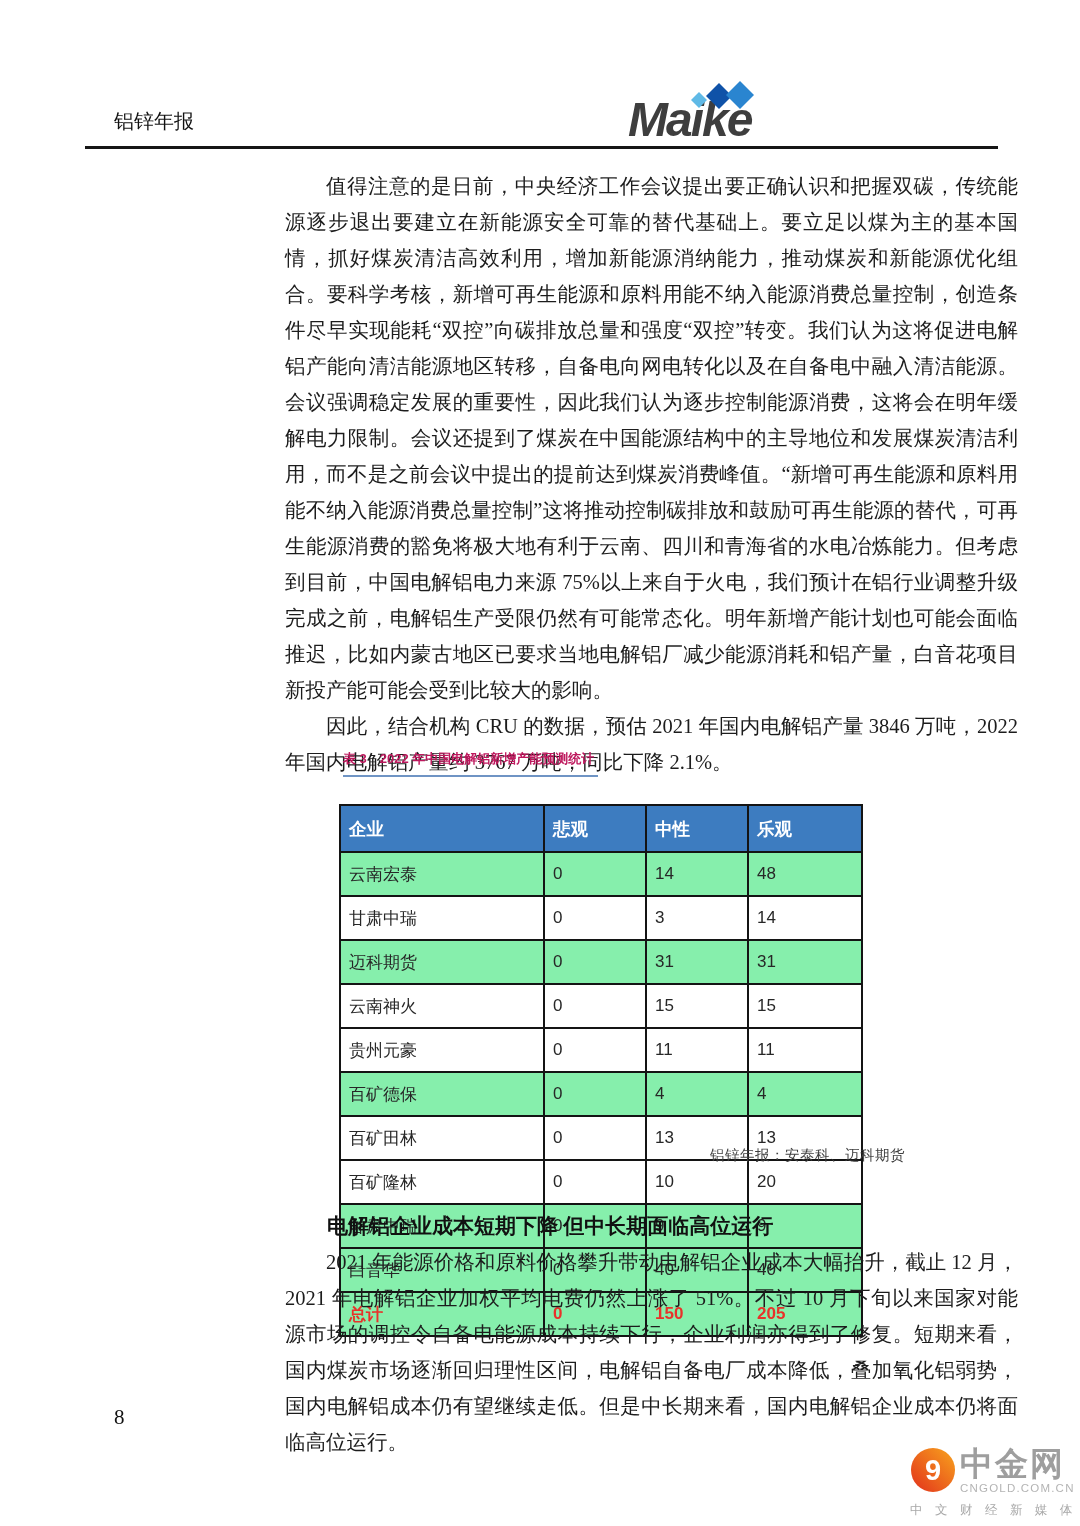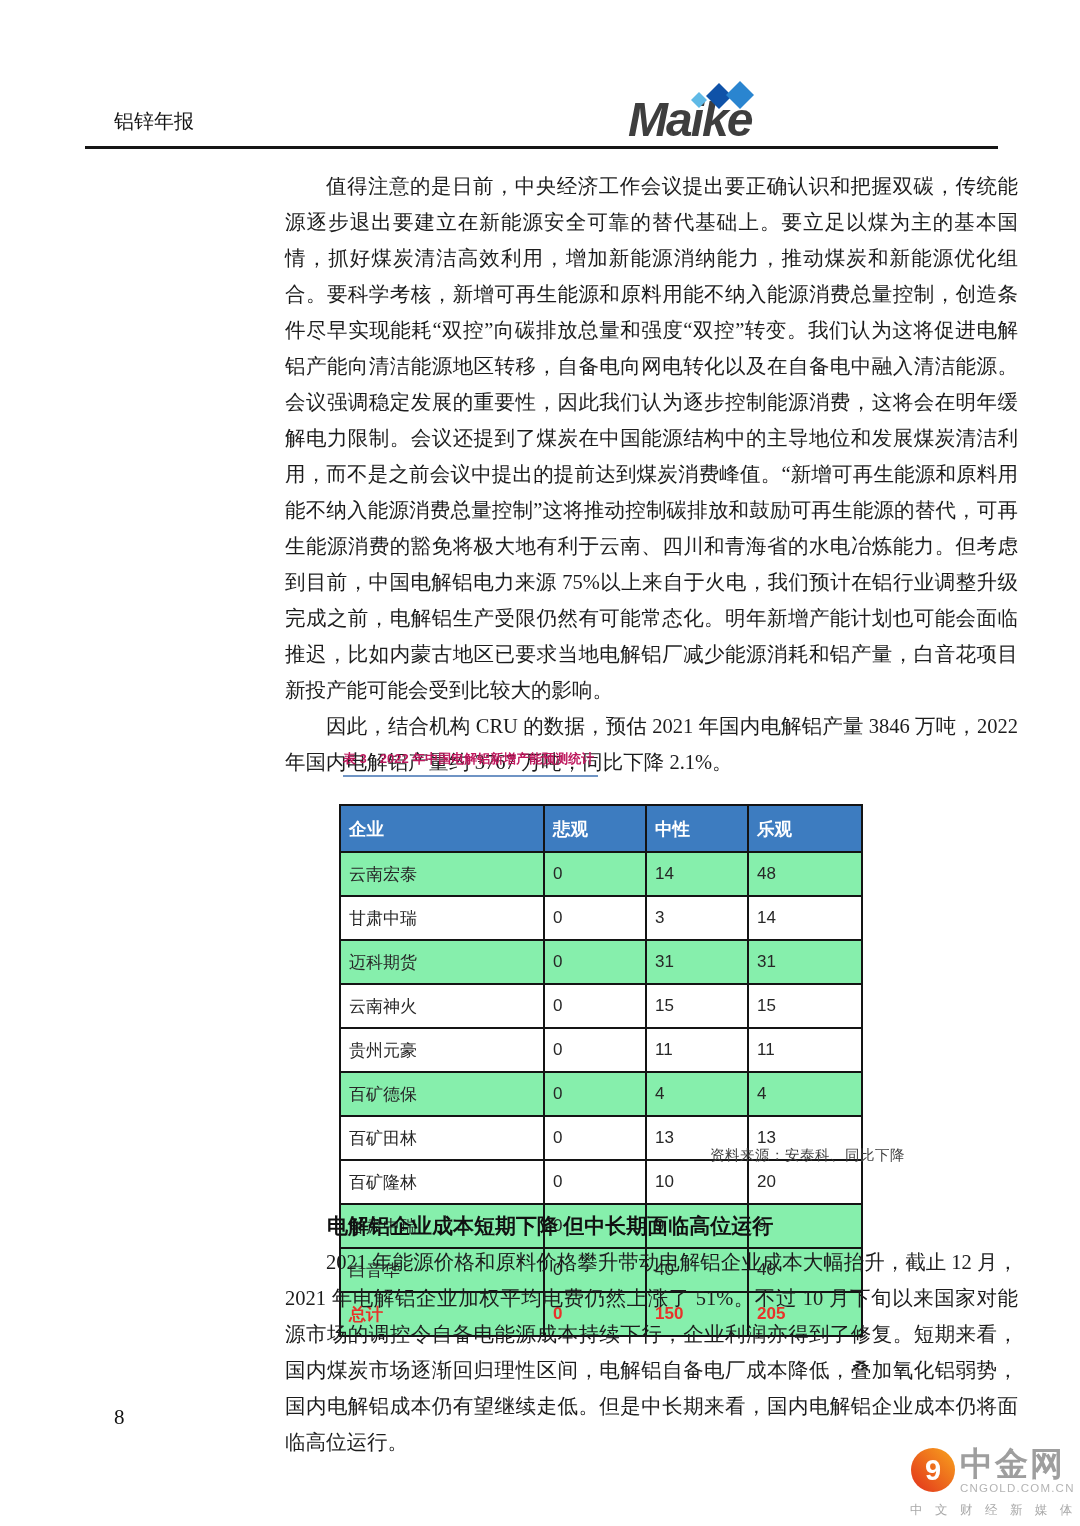--- a/index.html
+++ b/index.html
@@ -163,21 +163,21 @@
         </tr>
         <tr class="shaded total">
           <td>总计</td>
           <td>0</td>
           <td>150</td>
           <td>205</td>
         </tr>
       </tbody>
   </table>
 
-  <div class="source-note">资料来源：安泰科、同比下降</div>
+  <div class="source-note">铝锌年报：安泰科、迈科期货</div>
 
   <div class="article-block" id="flow-2">
     <p class="section-heading">电解铝企业成本短期下降  但中长期面临高位运行</p>
     <p>2021 年能源价格和原料价格攀升带动电解铝企业成本大幅抬升，截止 12 月，2021 年电解铝企业加权平均电费仍然上涨了 51%。不过 10 月下旬以来国家对能源市场的调控令自备电能源成本持续下行，企业利润亦得到了修复。短期来看，国内煤炭市场逐渐回归理性区间，电解铝自备电厂成本降低，叠加氧化铝弱势，国内电解铝成本仍有望继续走低。但是中长期来看，国内电解铝企业成本仍将面临高位运行。</p>
   </div>
 
   <div class="page-number">8</div>
 
   <div class="watermark">
     <div class="wm-row">

